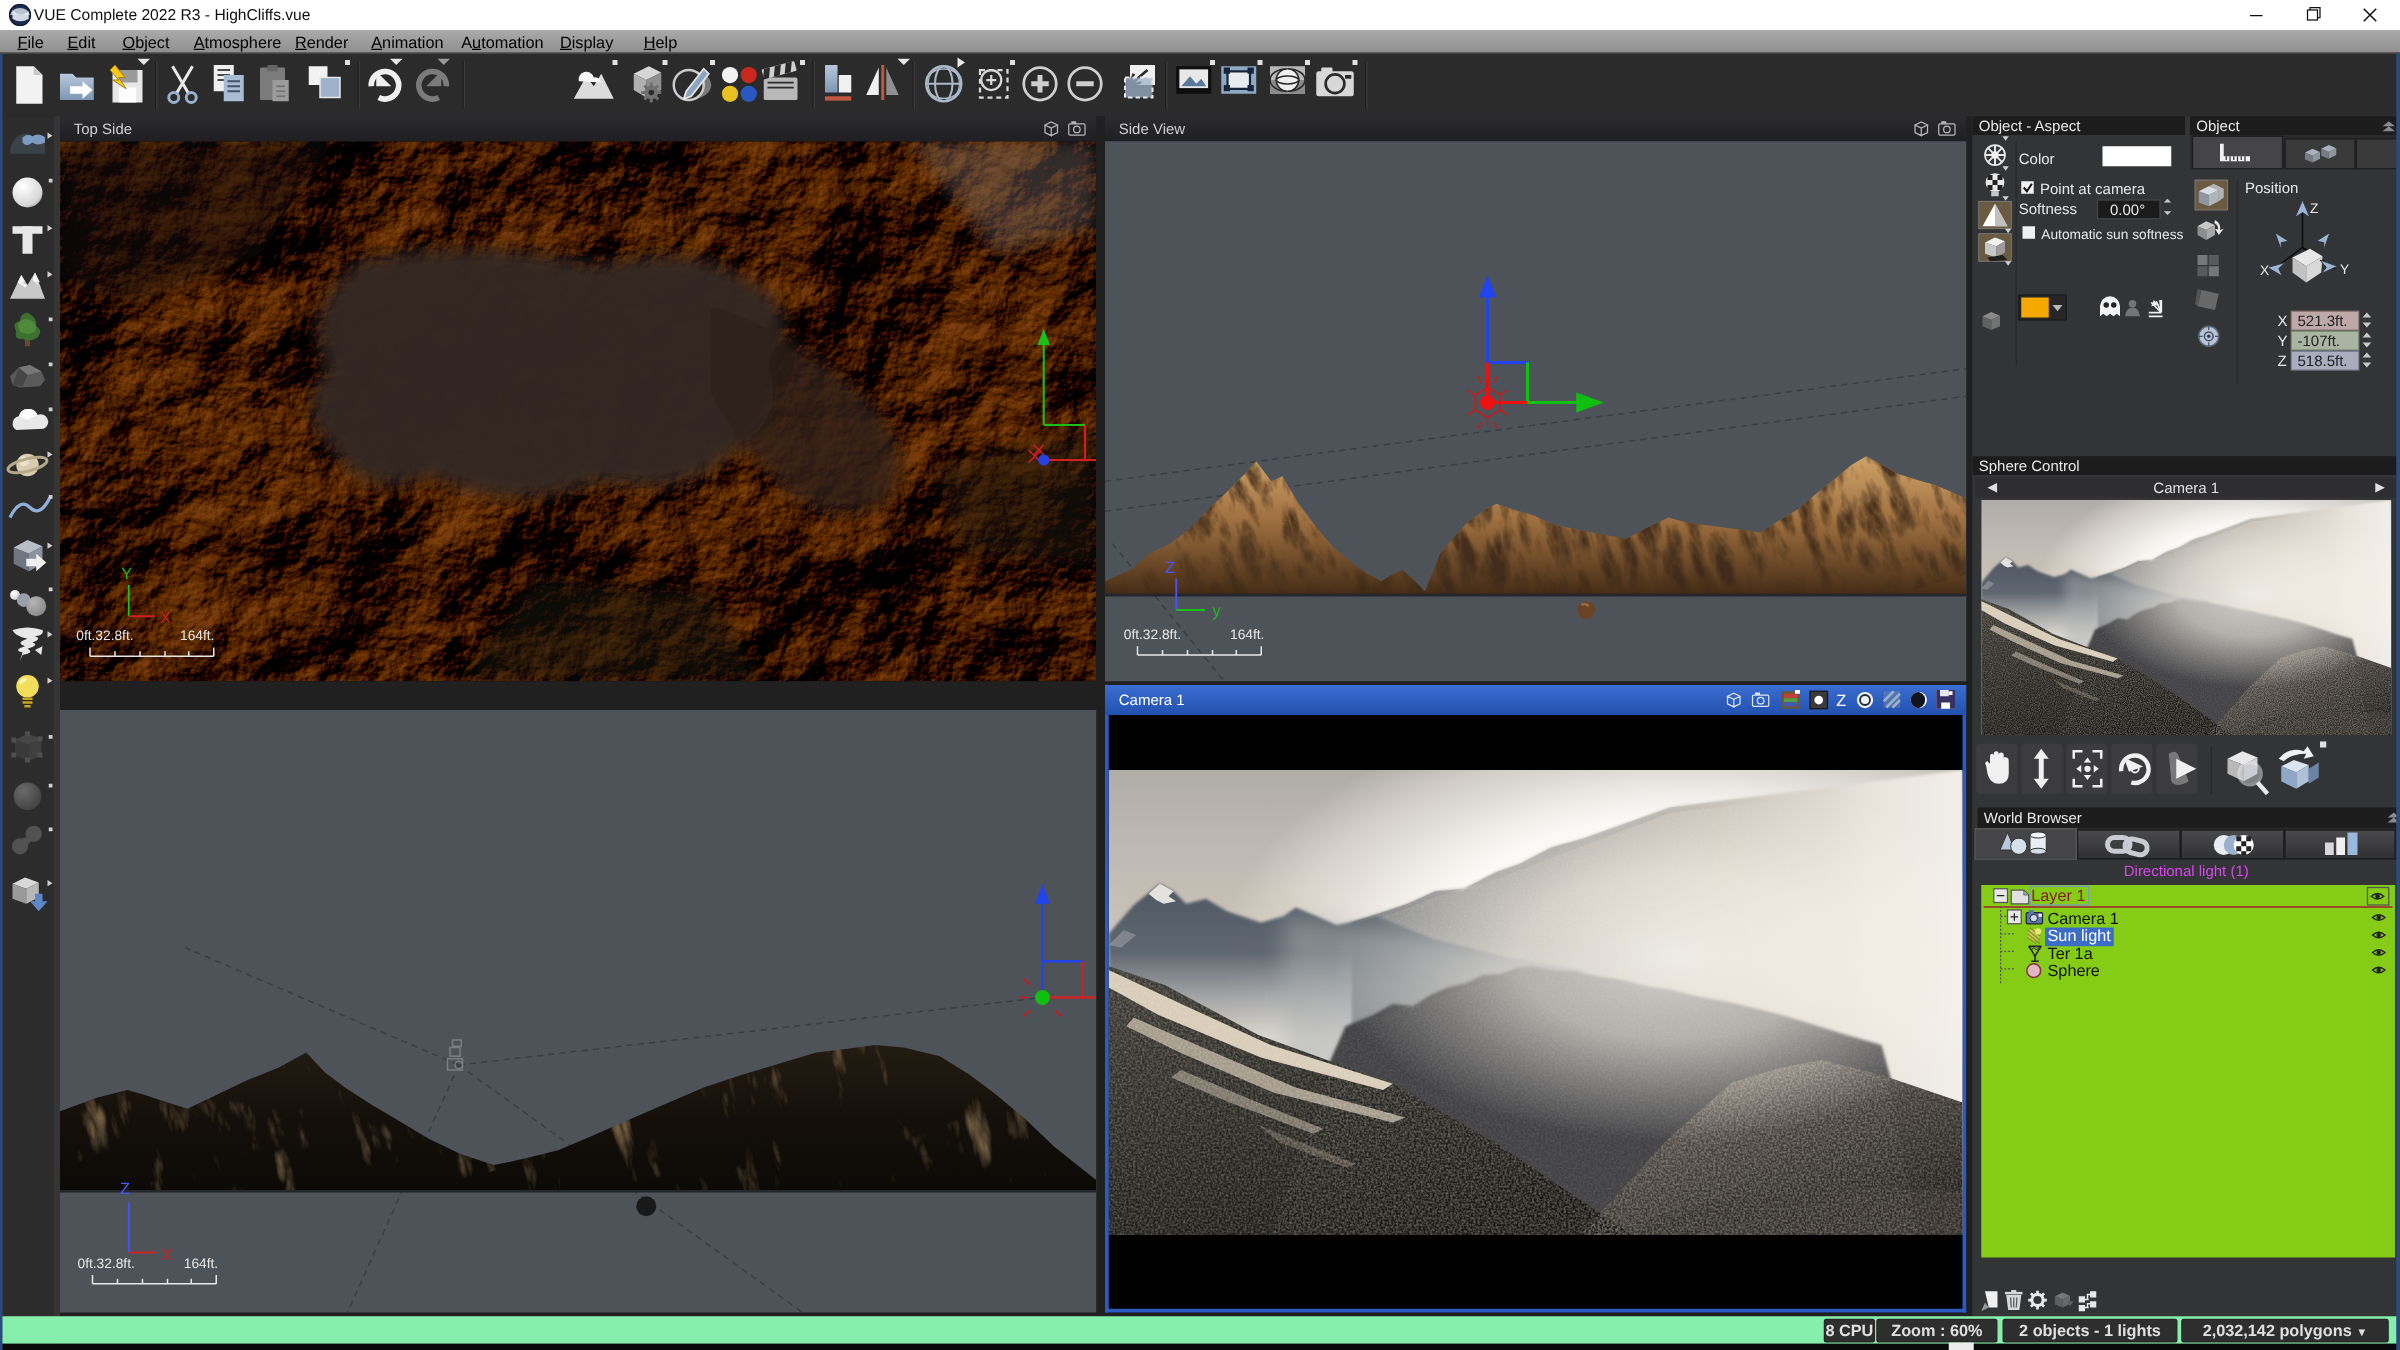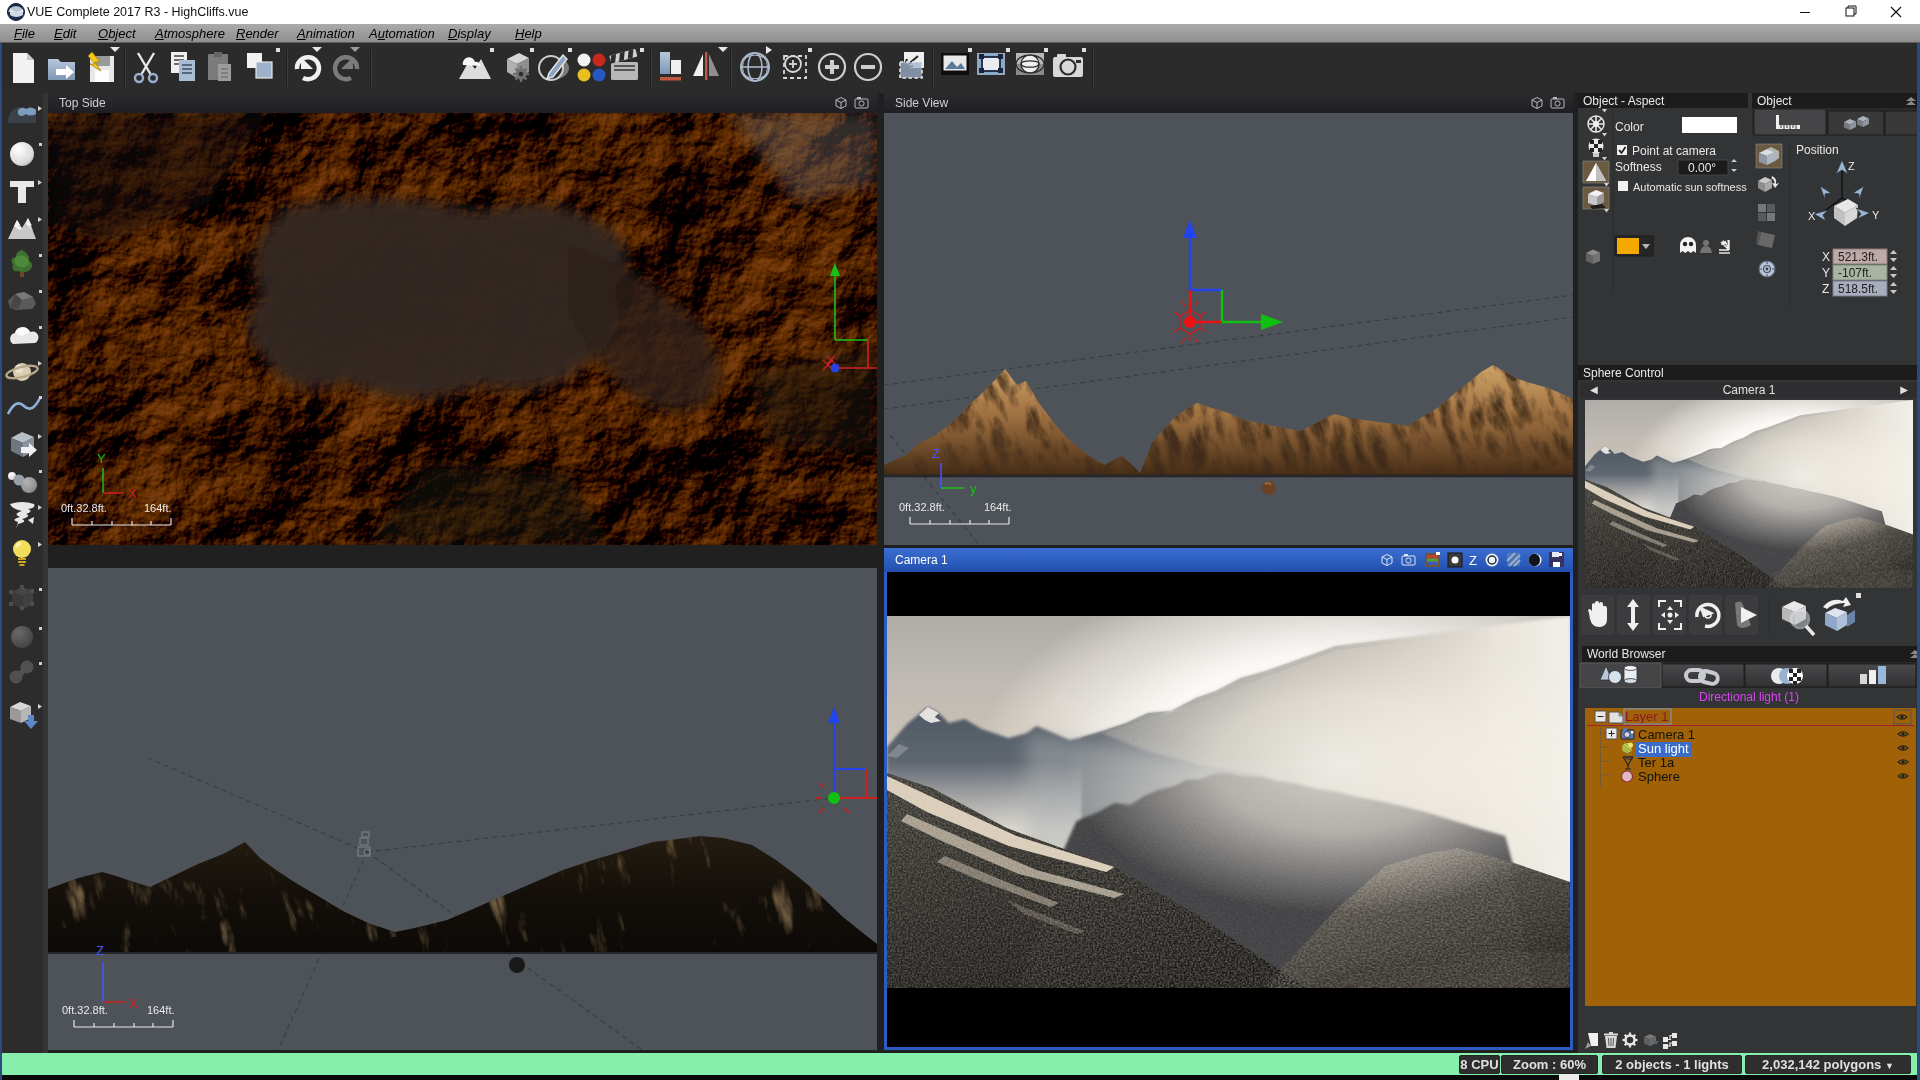--- a/index.html
+++ b/index.html
@@ -1,21 +1,21 @@
 <!DOCTYPE html>
 <html><head>
 <meta charset="utf-8">
 <style>
 * { margin:0; padding:0; box-sizing:border-box; }
 html,body { width:1920px; height:1080px; overflow:hidden; background:#202020; font-family:"Liberation Sans", sans-serif; }
 .abs { position:absolute; }
 #titlebar { left:0; top:0; width:1920px; height:24px; background:#ffffff; }
 #titletext { left:27px; top:5px; font-size:12.5px; color:#111; }
 #menubar { left:0; top:24px; width:1920px; height:19px; background:linear-gradient(#aaaaaa,#8f8f8f); border-bottom:1px solid #5f5f5f; }
-.menuitem { position:absolute; top:2px; font-size:13px; color:#000;font-style:italic; }
+.menuitem { position:absolute; top:2px; font-size:13px; color:#000; }
 .menuitem span { text-decoration:underline; }
 #toolbar { left:0; top:43px; width:1920px; height:50px; background:#2b2b2b; }
 #sidebar { left:0; top:93px; width:48px; height:987px; background:#2c2c2c; }
 #sidebar .strip { position:absolute; left:43px; top:0; width:5px; height:100%; background:#353535; }
 .vptitle { height:20px; background:linear-gradient(#2c2c30,#1f1f23); color:#cfcfcf; font-size:12px; }
 .vptitle .t { position:absolute; left:11px; top:3px; }
 #topview   { left:48px;  top:93px;  width:829px; height:452px; }
 #sideview  { left:884px; top:93px;  width:689px; height:452px; }
 #frontview { left:48px;  top:548px; width:829px; height:502px; }
 #camview   { left:884px; top:548px; width:689px; height:502px; }
@@ -29,21 +29,21 @@
 </style>
 </head>
 <body>
 <div class="abs" id="titlebar">
   <svg class="abs" style="left:7px;top:3px" width="18" height="18">
     <circle cx="9" cy="9" r="8.5" fill="#1a2c50"></circle>
     <path d="M1 9 A8.5 8.5 0 0 1 17 9 Z" fill="#b9c4d2"></path>
     <path d="M3 5 Q 9 12 16 6 L 16 12 Q 9 16 3 12 Z" fill="#e8ecf2" opacity="0.9"></path>
     <circle cx="9" cy="9" r="8.5" fill="none" stroke="#111a2e" stroke-width="1"></circle>
   </svg>
-  <div class="abs" id="titletext">VUE Complete 2017 R3 - HighCliffs.vue</div>
+  <div class="abs" id="titletext">VUE Complete 2022 R3 - HighCliffs.vue</div>
   <svg class="abs" style="left:1782px;top:0" width="138" height="24">
     <line x1="18" y1="12.5" x2="28" y2="12.5" stroke="#111" stroke-width="1"></line>
     <rect x="64" y="8" width="8" height="8" fill="none" stroke="#111" stroke-width="1"></rect>
     <path d="M66 8 v-2 h8 v8 h-2" fill="none" stroke="#111" stroke-width="1"></path>
     <path d="M109 7 l10 10 M119 7 l-10 10" stroke="#111" stroke-width="1.2"></path>
   </svg>
 </div>
 <div class="abs" id="menubar">
   <div class="menuitem" style="left:14px"><span>F</span>ile</div>
   <div class="menuitem" style="left:54px"><span>E</span>dit</div>
@@ -1164,21 +1164,21 @@
         </g>
 
       <g transform="translate(282,4)">
           <rect x="0" y="8" width="7" height="10" fill="#d8d8d8"></rect>
           <rect x="9" y="4" width="7" height="14" fill="#f0f0f0"></rect>
           <rect x="18" y="0" width="8" height="18" fill="#9ab8dc"></rect>
         </g>
     </svg>
     <div class="abs" style="left:0;top:44px;width:342px;height:16px;color:#d946ef;font-size:12px;text-align:center">Directional light (1)</div>
 
-    <div class="abs" style="left:7px;top:62px;width:331px;height:298px;background:#a16207">
+    <div class="abs" style="left:7px;top:62px;width:331px;height:298px;background:#84cc16">
       <svg width="331" height="298">
 
         <rect x="10" y="3" width="11" height="11" fill="#e8e8e8" stroke="#555"></rect>
           <line x1="12.5" y1="8.5" x2="18.5" y2="8.5" stroke="#222"></line>
         <g transform="translate(24,2)">
             <path d="M0 2 h10 l4 4 v7 h-14 Z" fill="#e0e0e0" stroke="#555"></path>
             <path d="M10 2 l4 4 h-4 Z" fill="#a8a8a8" stroke="#555" stroke-width="0.6"></path>
           </g>
         <text x="40" y="13" fill="#8b1a28" font-size="13">Layer 1</text>
         <rect x="39" y="1" width="47" height="15" fill="none" stroke="#7a9ac8" stroke-width="1"></rect>

